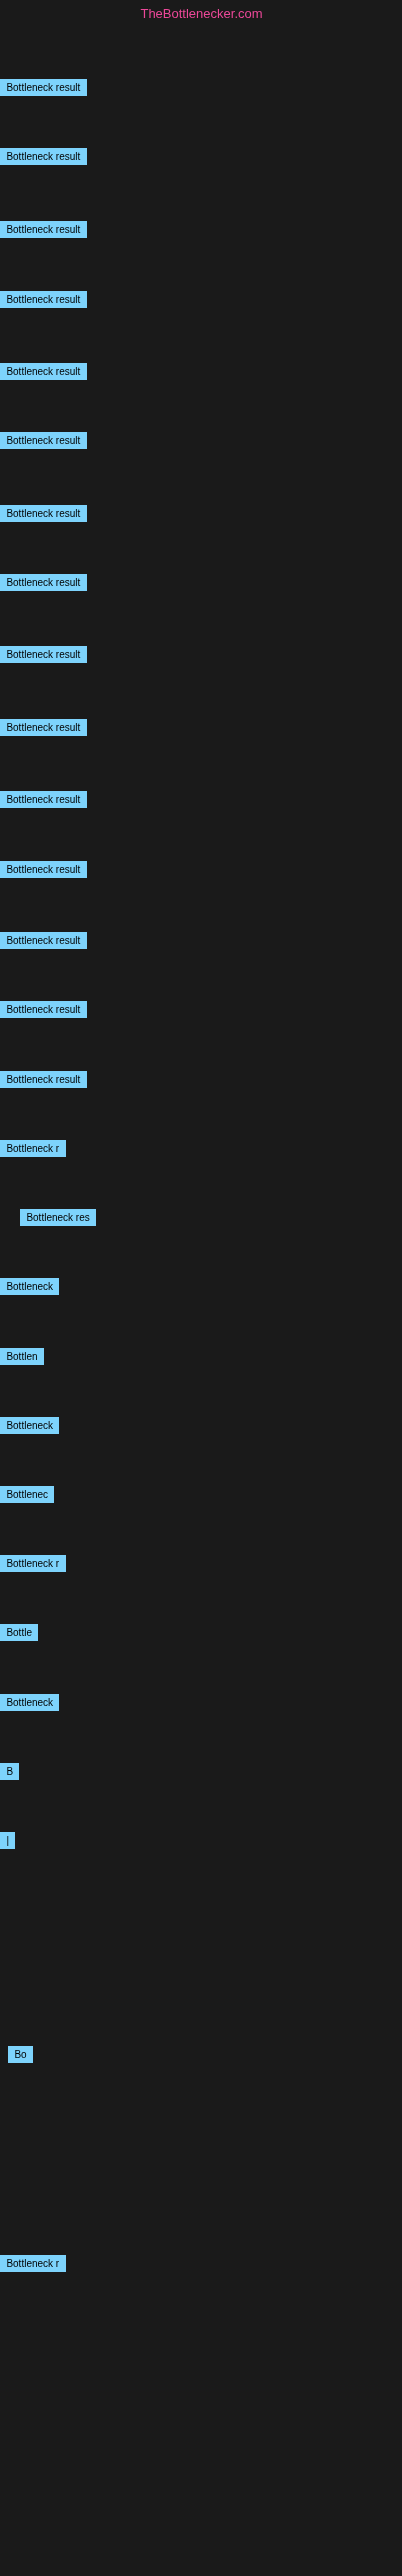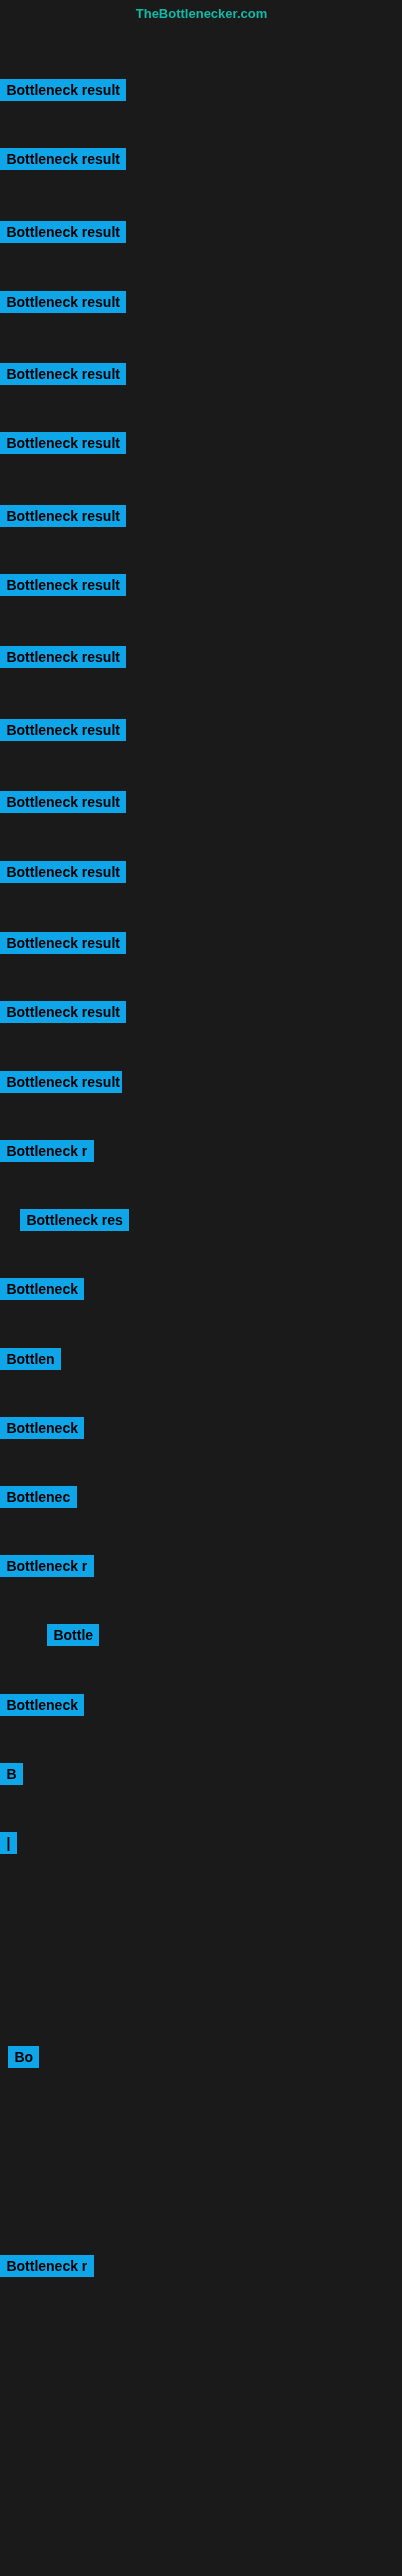--- a/index.html
+++ b/index.html
@@ -9,35 +9,35 @@
     }
     body {
       width: 403px;
       min-height: 2576px;
       background-color: #1a1a1a;
       font-family: Arial, sans-serif;
       position: relative;
     }
     .site-title {
       text-align: center;
-      color: #14b8a6;
+      color: #ec4899;
       font-size: 13px;
       padding: 6.4px 0 3.2px 0;
-      font-weight: bold;
+      font-weight: normal;
     }
     .bottleneck-item {
       position: absolute;
       left: 0;
       display: inline-block;
     }
     .bottleneck-badge {
-      background-color: #0ea5e9;
+      background-color: #7dd3fc;
       color: #000000;
-      font-size: 14px;
-      font-weight: bold;
+      font-size: 10px;
+      font-weight: normal;
       padding: 3.2px 6.4px;
       display: inline-block;
       white-space: nowrap;
       overflow: hidden;
     }
   </style>
 </head>
 <body>
 
 <div class="site-title">
@@ -60,20 +60,20 @@
     <div class="bottleneck-item" style="top: 899px; left: 0px;"><div class="bottleneck-badge" style="max-width: 129px;">Bottleneck result</div></div>
     <div class="bottleneck-item" style="top: 968px; left: 0px;"><div class="bottleneck-badge" style="max-width: 129px;">Bottleneck result</div></div>
     <div class="bottleneck-item" style="top: 1038px; left: 0px;"><div class="bottleneck-badge" style="max-width: 122px;">Bottleneck result</div></div>
     <div class="bottleneck-item" style="top: 1107px; left: 0px;"><div class="bottleneck-badge" style="max-width: 105px;">Bottleneck r</div></div>
     <div class="bottleneck-item" style="top: 1176px; left: 0px;"><div class="bottleneck-badge" style="max-width: 109px; margin-left: 20px;">Bottleneck res</div></div>
     <div class="bottleneck-item" style="top: 1245px; left: 0px;"><div class="bottleneck-badge" style="max-width: 97px;">Bottleneck</div></div>
     <div class="bottleneck-item" style="top: 1315px; left: 0px; text-align: right;"><div class="bottleneck-badge" style="max-width: 81px;">Bottlen</div></div>
     <div class="bottleneck-item" style="top: 1384px; left: 0px;"><div class="bottleneck-badge" style="max-width: 97px;">Bottleneck</div></div>
     <div class="bottleneck-item" style="top: 1453px; left: 0px;"><div class="bottleneck-badge" style="max-width: 89px;">Bottlenec</div></div>
     <div class="bottleneck-item" style="top: 1522px; left: 0px;"><div class="bottleneck-badge" style="max-width: 105px;">Bottleneck r</div></div>
-    <div class="bottleneck-item" style="top: 1591px; left: 0px;"><div class="bottleneck-badge" style="max-width: 72px; margin-left: 47px;">Bottle</div></div>
+    <div class="bottleneck-item" style="top: 1591px; left: 0px;"><div class="bottleneck-badge" style="max-width: 72px;">Bottle</div></div>
     <div class="bottleneck-item" style="top: 1661px; left: 0px;"><div class="bottleneck-badge" style="max-width: 97px;">Bottleneck</div></div>
     <div class="bottleneck-item" style="top: 1730px; left: 0px;"><div class="bottleneck-badge" style="max-width: 40px;">B</div></div>
     <div class="bottleneck-item" style="top: 1799px; left: 0px;"><div class="bottleneck-badge" style="max-width: 28px;">|</div></div>
     <div class="bottleneck-item" style="top: 2013px; left: 8px;"><div class="bottleneck-badge" style="max-width: 44px;">Bo</div></div>
     <div class="bottleneck-item" style="top: 2222px; left: 0px;"><div class="bottleneck-badge" style="max-width: 105px;">Bottleneck r</div></div>
   </div>
 
 
 </body></html>

